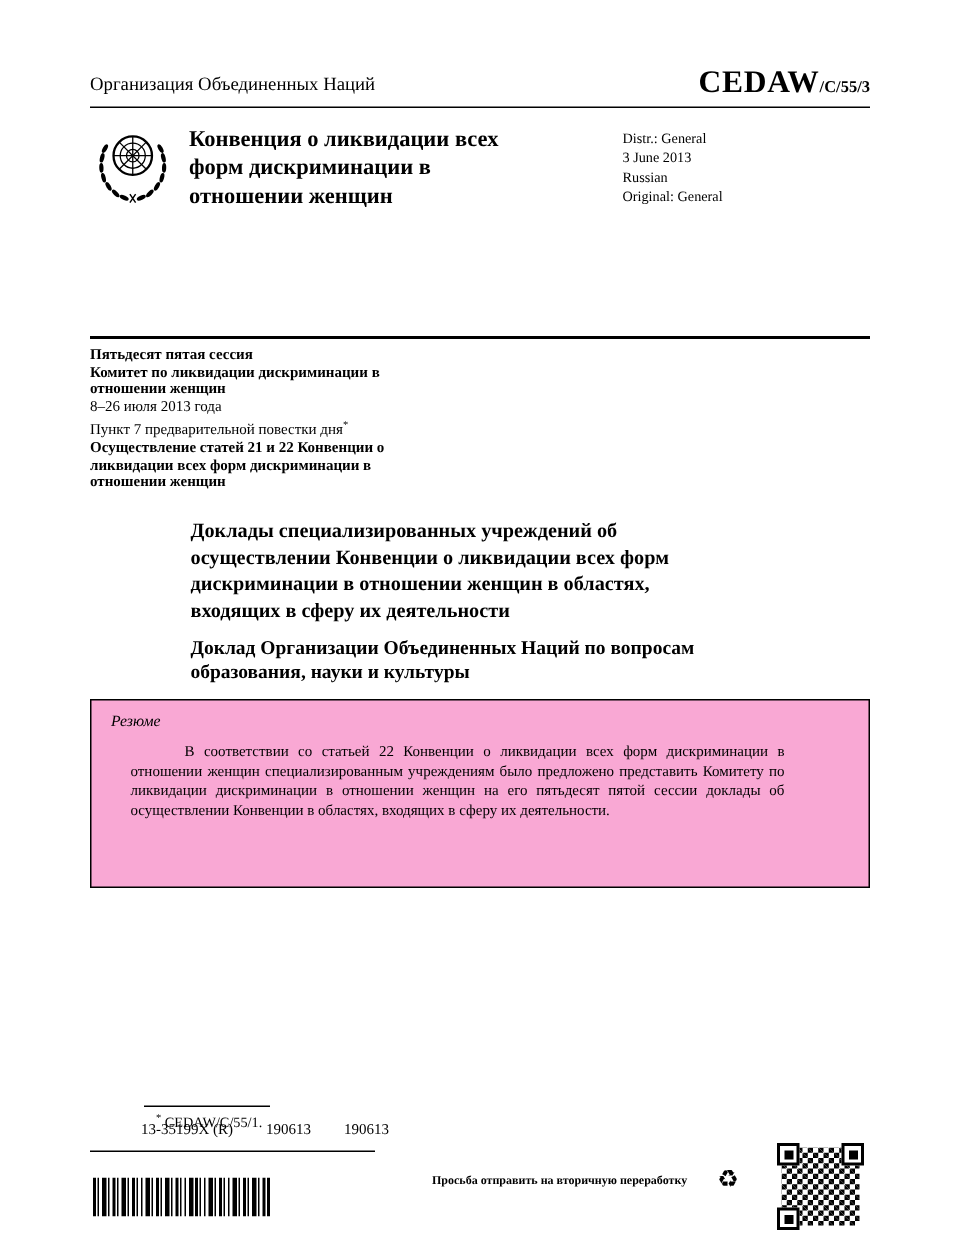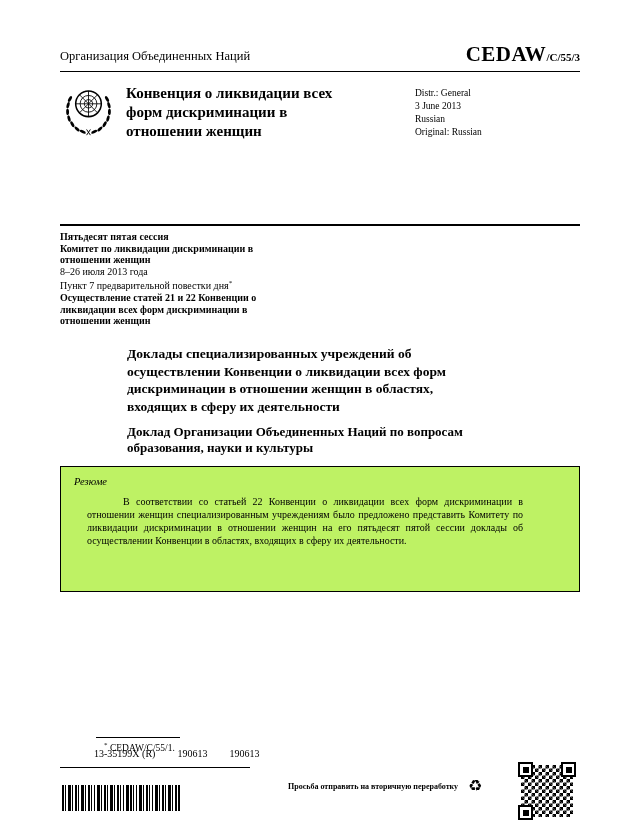--- a/index.html
+++ b/index.html
@@ -28,35 +28,35 @@
   
   .session { position:absolute; left:60px; top:231px; width:220px; font-size:10px; line-height:11.7px; }
   .bold { font-weight:bold; }
   .session sup { font-size:7px; }
 
   
   .heading { position:absolute; left:127px; top:345px; width:368px; font-weight:bold; font-size:13.5px; line-height:17.6px; }
   .subheading { position:absolute; left:127px; top:424px; width:368px; font-weight:bold; font-size:13px; line-height:16px; }
 
   
-  .summary-box { position:absolute; left:60px; top:466px; width:520px; height:126px; border:1px solid #000; background:#bef264; }
+  .summary-box { position:absolute; left:60px; top:466px; width:520px; height:126px; border:1px solid #000; background:#f9a8d4; }
   .summary-label { font-style:italic; font-size:10.5px; margin:9px 0 8px 13px; }
   .summary-text { font-size:10px; line-height:13px; text-align:justify; margin:0 56px 0 26px; text-indent:36px; }
 
   
   .footnote-rule { position:absolute; left:96px; top:737px; width:84px; border-top:1px solid #000; }
   .footnote { position:absolute; left:104px; top:741px; font-size:9.5px; }
   .footnote sup { font-size:7px; }
 
   
   .footer-rule { position:absolute; left:60px; top:767px; width:190px; border-top:1px solid #000; }
   .jobline { position:absolute; left:61px; top:748px; font-size:10px; white-space:nowrap;margin-left:33px; }
   .jobline .g { margin-left:22px; }
   .barcode { position:absolute; left:62px; top:785px; width:120px; height:26px; }
-  .recycle { position:absolute; left:288px; top:778px; display:flex; align-items:center; gap:10px;justify-content:center; }
+  .recycle { position:absolute; left:288px; top:778px; display:flex; align-items:center; gap:20px;justify-content:center; }
   .recycle-text { font-size:8px; font-weight:bold; }
   .recycle-glyph { font-size:16px; line-height:1; font-family:"DejaVu Sans",sans-serif; }
 
   
   .qr { position:absolute; left:518px; top:762px; width:58px; height:58px; background:#fff; }
   .qr-bg {
     position:absolute; inset:3px;
     background-image:
       linear-gradient(45deg,#000 25%,transparent 25%,transparent 75%,#000 75%),
       linear-gradient(45deg,#000 25%,transparent 25%,transparent 75%,#000 75%);
@@ -108,21 +108,21 @@
         <ellipse cx="49.5" cy="19" rx="3.4" ry="1.5" transform="rotate(-120 49.5 19)"></ellipse>
       </g>
       <path d="M28,57 L32,51 M32,57 L28,51" stroke="#000" stroke-width="1" fill="none"></path>
     </svg>
   </div>
   <div class="conv-title">Конвенция о ликвидации всех форм дискриминации в отношении женщин</div>
   <div class="meta">
     <div>Distr.: General</div>
     <div>3 June 2013</div>
     <div>Russian</div>
-    <div>Original: Russian</div>
+    <div>Original: General</div>
   </div>
 
   <div class="rule-thick"></div>
 
   <div class="session">
     <div class="bold">Пятьдесят пятая сессия</div>
     <div class="bold">Комитет по ликвидации дискриминации в отношении женщин</div>
     <div>8–26 июля 2013 года</div>
     <div><span>Пункт 7 предварительной повестки дня</span><sup>*</sup></div>
     <div class="bold">Осуществление статей 21 и 22 Конвенции о ликвидации всех форм дискриминации в отношении женщин</div>

